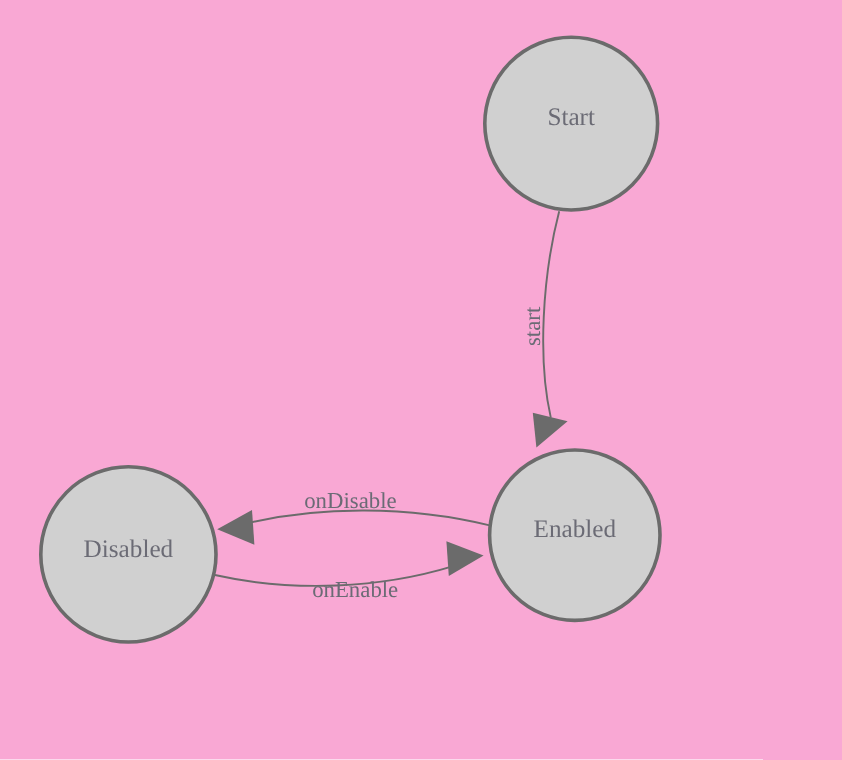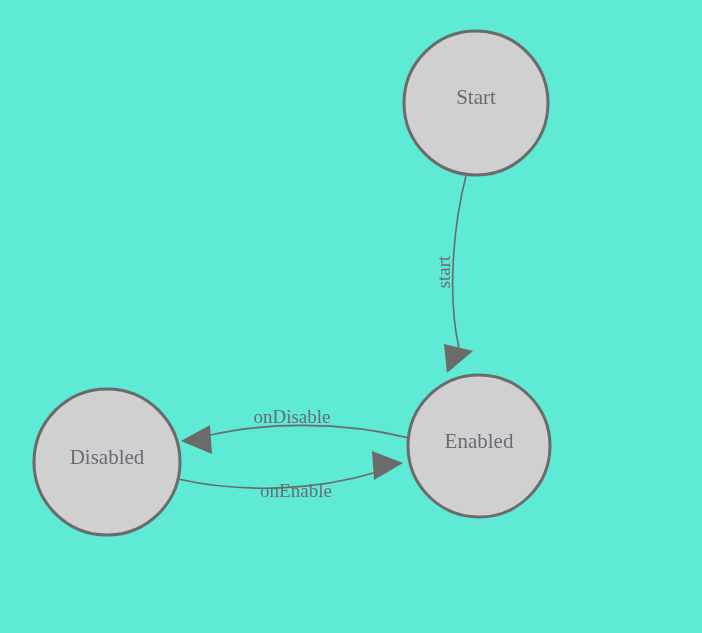--- a/index.html
+++ b/index.html
@@ -8,21 +8,21 @@
     padding: 0;
     background: #ffffff;
   }
   body {
     font-family: "Liberation Serif", "DejaVu Serif", serif;
   }
   #canvas {
     position: relative;
     width: 702px;
     height: 633px;
-    background: #5eead4;
+    background: #f9a8d4;
     overflow: hidden;
   }
   #diagram-svg {
     position: absolute;
     top: 0;
     left: 0;
     width: 702px;
     height: 633px;
     display: block;
   }

